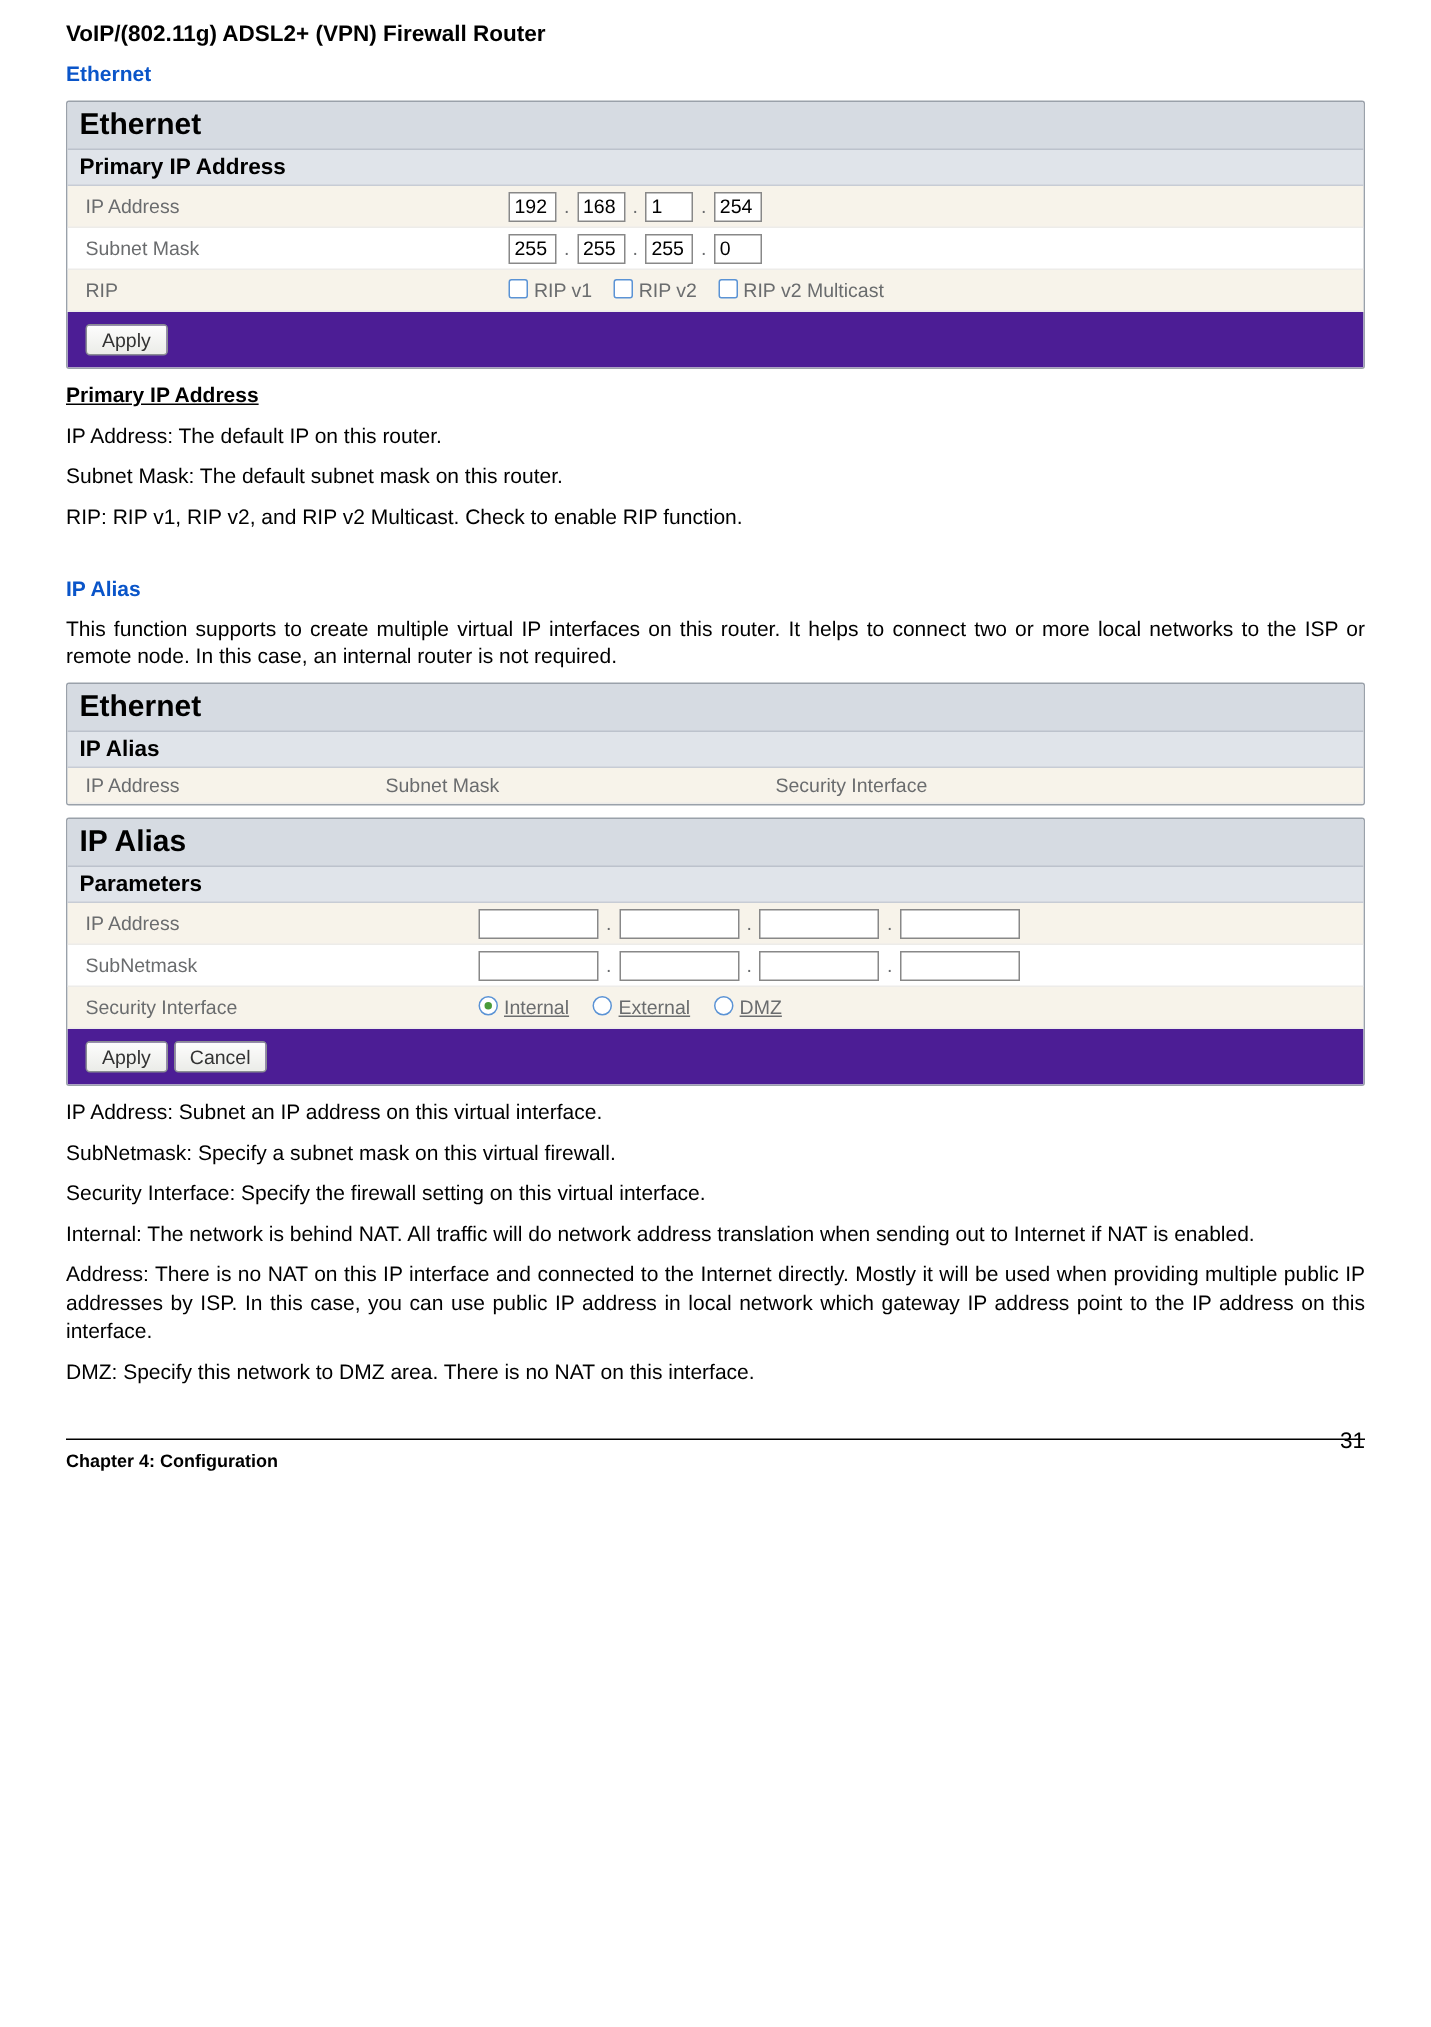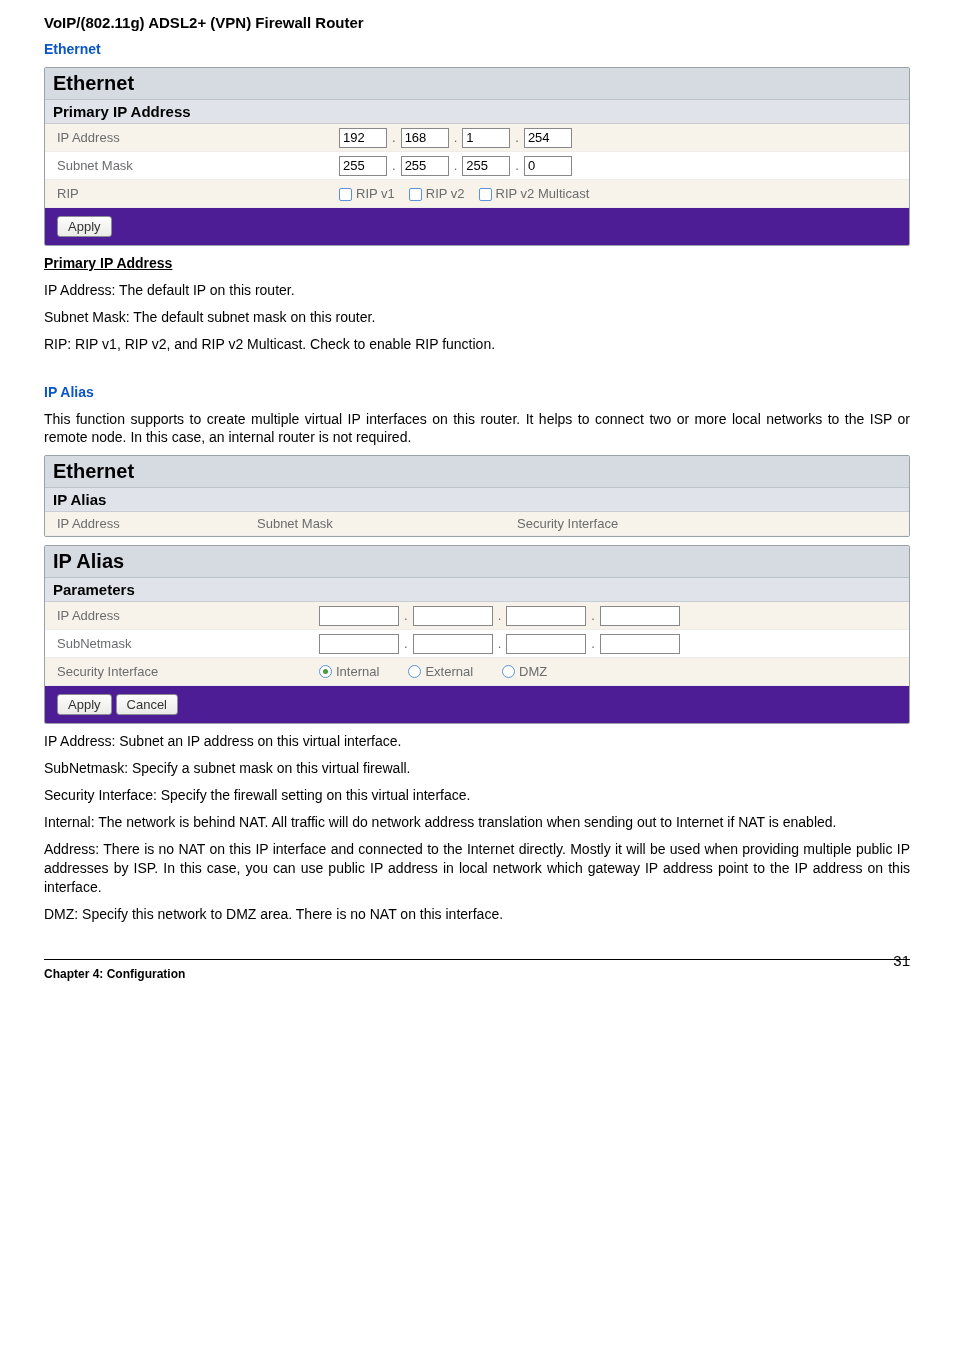--- a/index.html
+++ b/index.html
@@ -65,38 +65,38 @@
     flex: 1;
     padding: 3px 4px;
     color: #6a6c6e;
     font-size: 13px;
     display: flex;
     align-items: center;
     gap: 4px;
     flex-wrap: wrap;
   }
   .ip-input {
-    width: 48px;
+    width: 32px;
     height: 20px;
     border: 1px solid #888;
     font-size: 13px;
     padding: 1px 3px;
     background: #fff;
   }
   .dot { color: #6a6c6e; margin: 0 1px; }
-  .chk-wrap { display: inline-flex; align-items: flex-end; margin-right: 10px; }
+  .chk-wrap { display: inline-flex; align-items: flex-start; margin-right: 10px; }
   .chk {
     width: 13px; height: 13px;
     border: 1px solid #5b93d5;
     background: #fff;
     border-radius: 2px;
     display: inline-block;
     margin-right: 4px;
   }
-  .rad-wrap { display: inline-flex; align-items: center; margin-right: 25px; }
+  .rad-wrap { display: inline-flex; align-items: flex-start; margin-right: 12px; text-decoration: underline; }
   .rad {
     width: 13px; height: 13px;
     border: 1px solid #5b93d5;
     border-radius: 50%;
     display: inline-flex;
     align-items: center; justify-content: center;
     margin-right: 4px;
     background: #fff;
   }
   .rad.checked::after {

